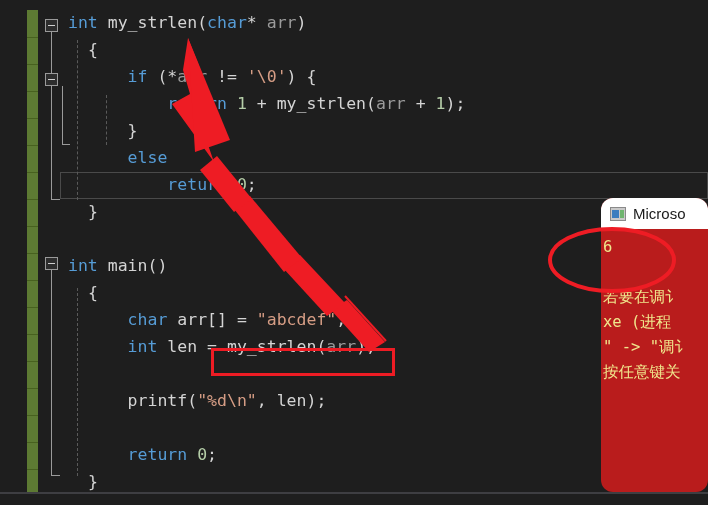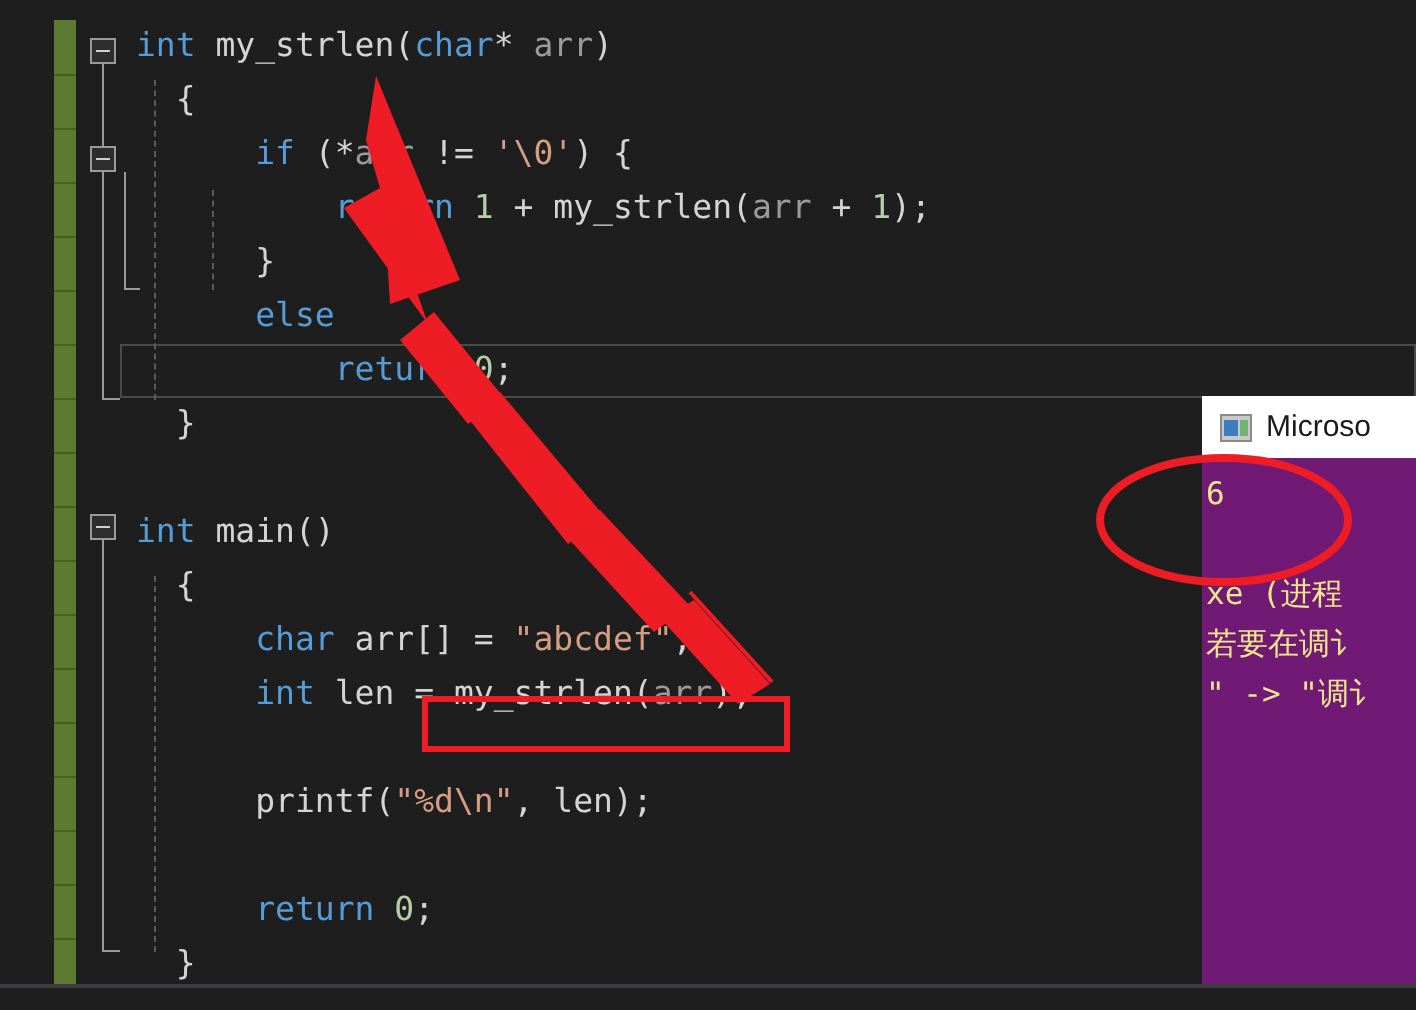--- a/index.html
+++ b/index.html
@@ -126,22 +126,23 @@
     left: 6px; top: 3px;
     width: 508px; height: 8px;
     background: #686868;
   }
 
   
   .console {
     position: absolute;
     left: 601px; top: 198px;
     width: 107px; height: 294px;
-    background: #701a75;
+    background: #b91c1c;
     overflow: hidden;
+    border-radius: 12px;
   }
   .console-title {
     height: 31px;
     background: #ffffff;
     display: flex;
     align-items: center;
     padding-left: 9px;
     box-sizing: border-box;
   }
   .console-icon {
@@ -254,23 +255,24 @@
   </div>
 
   <div class="console">
     <div class="console-title">
       <span class="console-icon"></span>
       <span class="console-title-text">Microso</span>
     </div>
     <div class="console-body" id="console-body">
       <span class="cl">6</span>
       <span class="console-gap"></span>
+        <span class="cl">若要在调讠</span>
         <span class="cl">xe (进程</span>
-        <span class="cl">若要在调讠</span>
         <span class="cl">" -&gt; "调讠</span>
+        <span class="cl">按任意键关</span>
       </div>
   </div>
 
   <svg class="overlay" viewBox="0 0 708 505">
 
     <g>
 
       <line x1="386" y1="341" x2="345" y2="296" stroke="#ee1c24" stroke-width="2"></line>
 
       <polygon points="347,300 385,342 369,352 331,310" fill="#ee1c24"></polygon>

